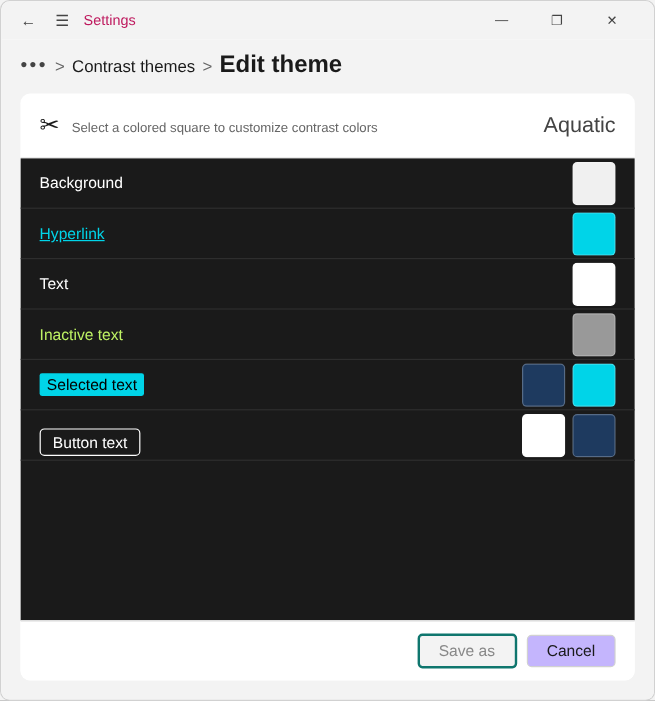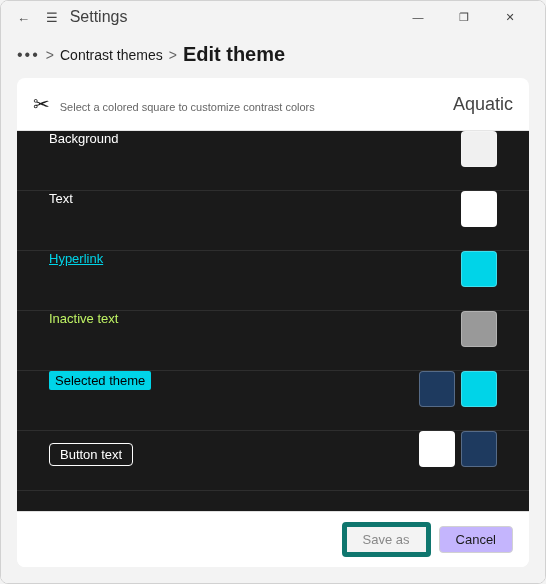--- a/index.html
+++ b/index.html
@@ -39,22 +39,22 @@
     .titlebar-nav .nav-btn {
       background: none;
       border: none;
       cursor: pointer;
       font-size: 13px;
       color: #444;
       padding: 2px 4px;
       border-radius: 3px;
     }
     .titlebar-title {
-      font-size: 16px;
-      color: #404040;
+      font-size: 12px;
+      color: #be185d;
       margin-left: 8px;
     }
     .titlebar-controls {
       margin-left: auto;
       display: flex;
       gap: 0;
     }
     .titlebar-controls button {
       background: none;
       border: none;
@@ -151,23 +151,23 @@
     
     .theme-list {
       background: #1a1a1a;
       flex: 1;
       display: flex;
       flex-direction: column;
     }
 
     .theme-row {
       display: flex;
-      align-items: flex-start;
-      padding: 0 32px;
-      height: 60px;
+      align-items: center;
+      padding: 0 16px;
+      height: 42px;
       border-bottom: 1px solid #2e2e2e;
       flex-shrink: 0;
     }
 
     .theme-row-label {
       flex: 1;
       font-size: 13px;
       color: #ffffff;
     }
 
@@ -217,21 +217,21 @@
       display: flex;
       justify-content: flex-end;
       align-items: center;
       padding: 10px 16px;
       gap: 8px;
       flex-shrink: 0;
     }
 
     .btn-secondary {
       background: #f3f3f3;
-      border: 5px solid #0f766e;
+      border: 2px solid #0f766e;
       border-radius: 4px;
       padding: 5px 16px;
       font-size: 13px;
       color: #888;
       cursor: pointer;
     }
 
     .btn-primary {
       background: #c4b5fd;
       border: 1px solid #d1d1d1;
@@ -283,43 +283,43 @@
       <div class="theme-list">
 
         <div class="theme-row">
           <span class="theme-row-label">Background</span>
           <div class="color-swatches">
             <div class="swatch" style="background:#f0f0f0;"></div>
           </div>
         </div>
 
         <div class="theme-row">
+          <span class="theme-row-label hyperlink">Hyperlink</span>
+          <div class="color-swatches">
+            <div class="swatch" style="background:#00d4e8;"></div>
+          </div>
+        </div>
+
+        <div class="theme-row">
           <span class="theme-row-label">Text</span>
           <div class="color-swatches">
             <div class="swatch" style="background:#ffffff;"></div>
           </div>
         </div>
 
         <div class="theme-row">
-          <span class="theme-row-label hyperlink">Hyperlink</span>
-          <div class="color-swatches">
-            <div class="swatch" style="background:#00d4e8;"></div>
-          </div>
-        </div>
-
-        <div class="theme-row">
           <span class="theme-row-label inactive-text">Inactive text</span>
           <div class="color-swatches">
             <div class="swatch" style="background:#999999;"></div>
           </div>
         </div>
 
         <div class="theme-row">
           <div style="flex:1;">
-            <span class="theme-row-label selected-text-label">Selected theme</span>
+            <span class="theme-row-label selected-text-label">Selected text</span>
           </div>
           <div class="color-swatches">
             <div class="swatch" style="background:#1e3a5f;"></div>
             <div class="swatch" style="background:#00d4e8;"></div>
           </div>
         </div>
 
         <div class="theme-row">
           <div style="flex:1;margin-top:12px;">
             <span class="theme-row-label button-text-label">Button text</span>

